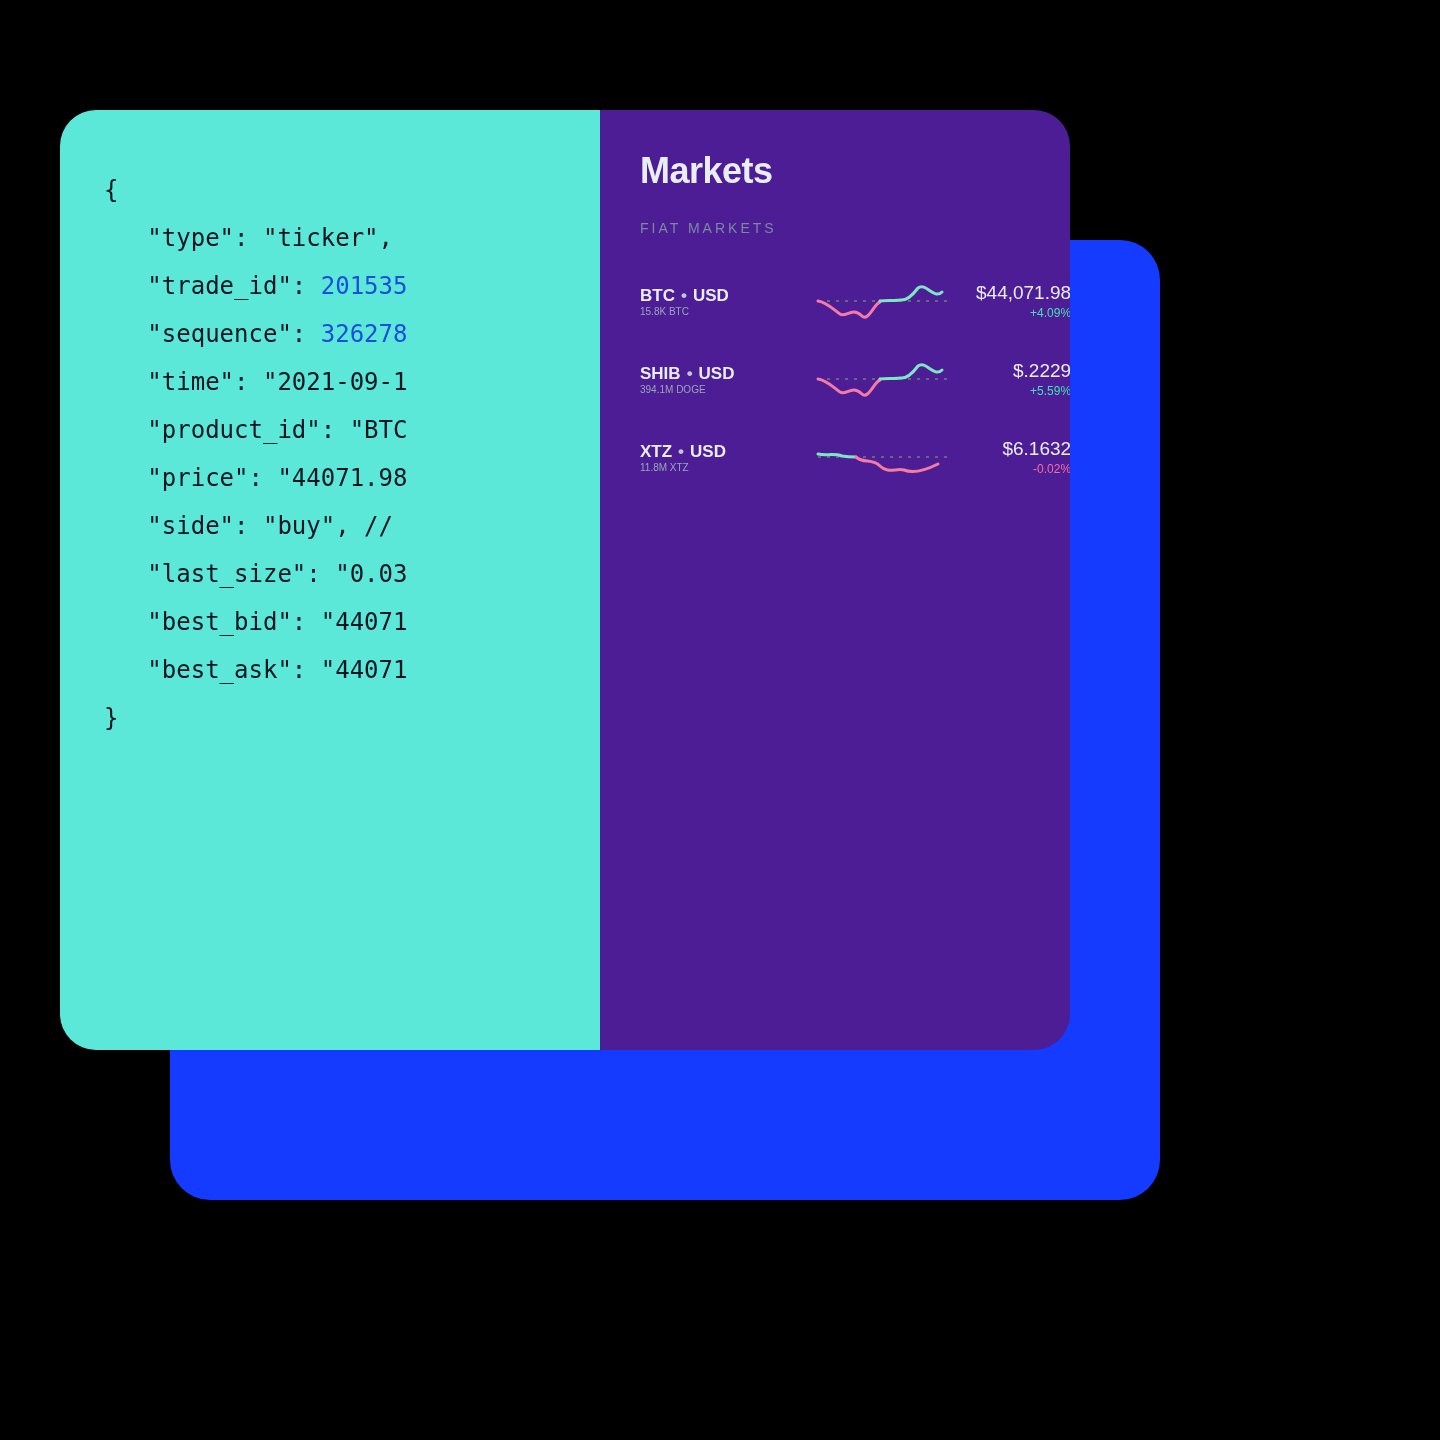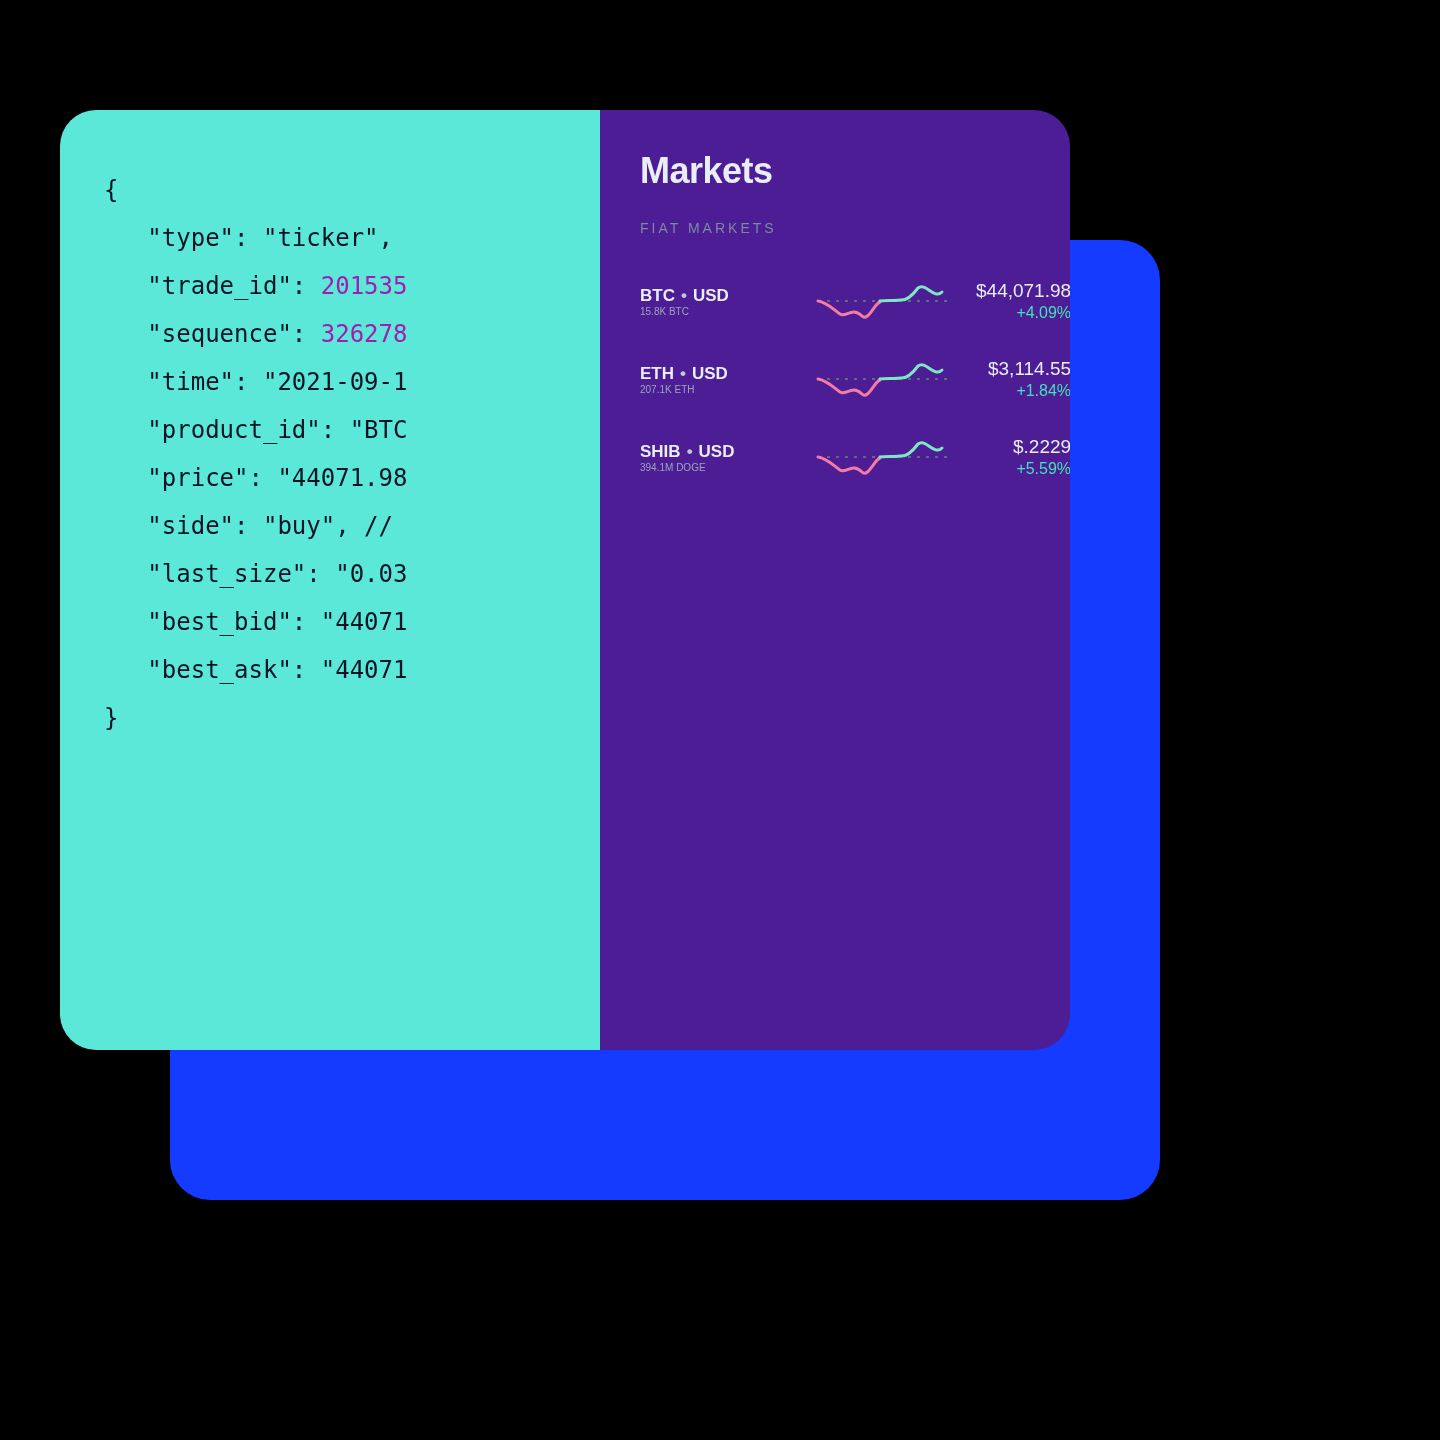--- a/index.html
+++ b/index.html
@@ -30,36 +30,36 @@
     border-radius:36px;overflow:hidden;
     display:flex;
   }
   .code{
     flex:0 0 540px;background:#5be8d8;
     padding:56px 44px;
     font-family:ui-monospace,SFMono-Regular,Menlo,Consolas,monospace;
     font-size:24px;line-height:48px;color:#0a1523;
     white-space:pre;overflow:hidden;
   }
-  .code .num{color:#a21caf}
+  .code .num{color:#1d4ed8}
   .markets{
     flex:1 1 auto;background:#4c1d95;color:#e9eef5;
     padding:40px 40px 30px;
   }
   .mkt-title{font-size:36px;font-weight:600;letter-spacing:-.5px;margin-bottom:28px}
   .section-label{font-size:14px;letter-spacing:3px;color:#7b8aa0;margin-bottom:26px}
   .row{display:flex;align-items:center;gap:28px;padding:16px 0}
   .pair{flex:0 0 150px;min-width:0}
   .pair-name{font-size:17px;font-weight:600;color:#e9eef5;white-space:nowrap}
   .pair-name .dot{margin:0 6px;color:#bfc7d4}
   .pair-vol{font-size:10px;color:#9aa7b8;white-space:nowrap;overflow:hidden;text-overflow:ellipsis}
   .spark{flex:0 0 130px;height:46px}
   .vals{flex:1 1 auto;text-align:right;min-width:0}
   .price{font-size:19px;font-weight:400;white-space:nowrap}
-  .chg{font-size:16px;margin-top:2px}
+  .chg{font-size:12px;margin-top:2px}
   .pos{color:#45e0b6}
   .neg{color:#f76ea0}
   svg.sparkline{width:100%;height:100%;overflow:visible}
   .dash{stroke:#5f6a7d;stroke-width:2;stroke-dasharray:3 6;fill:none}
   .ln-green{stroke:#7de7c3;stroke-width:3;fill:none;stroke-linejoin:round;stroke-linecap:round}
   .ln-pink{stroke:#f47ba4;stroke-width:3;fill:none;stroke-linejoin:round;stroke-linecap:round}
 </style>
 </head>
 <body>
 
@@ -100,50 +100,50 @@
       <path class="ln-green" d="M62 23 C68 22,76 23,82 22 C88 23,94 18,100 10 C108 4,116 22,124 14"></path>
     </svg></div>
       <div class="vals">
         <div class="price">$44,071.98</div>
         <div class="chg pos">+4.09%</div>
       </div>
           </div>
           <div class="row">
       <div class="pair">
         <div class="pair-name">
-          <span>ETH</span><span class="dot">•</span><span>USD</span>
-        </div>
-        <div class="pair-vol">207.1K ETH</div>
-      </div>
-      <div class="spark">
-    <svg class="sparkline" viewBox="0 0 130 46">
-      <path class="dash" d="M0 23 H130"></path>
-      <path class="ln-pink" d="M0 23 C8 24,14 30,22 36 C28 40,34 28,44 38 C50 44,56 26,62 24 L62 23"></path>
-      <path class="ln-green" d="M62 23 C68 22,76 23,82 22 C88 23,94 18,100 10 C108 4,116 22,124 14"></path>
-    </svg></div>
-      <div class="vals">
-        <div class="price">$3,114.55</div>
-        <div class="chg pos">+1.84%</div>
-      </div>
-          </div>
-          <div class="row">
-      <div class="pair">
-        <div class="pair-name">
           <span>SHIB</span><span class="dot">•</span><span>USD</span>
         </div>
         <div class="pair-vol">394.1M DOGE</div>
       </div>
       <div class="spark">
     <svg class="sparkline" viewBox="0 0 130 46">
       <path class="dash" d="M0 23 H130"></path>
       <path class="ln-pink" d="M0 23 C8 24,14 30,22 36 C28 40,34 28,44 38 C50 44,56 26,62 24 L62 23"></path>
       <path class="ln-green" d="M62 23 C68 22,76 23,82 22 C88 23,94 18,100 10 C108 4,116 22,124 14"></path>
     </svg></div>
       <div class="vals">
         <div class="price">$.2229</div>
         <div class="chg pos">+5.59%</div>
       </div>
           </div>
+          <div class="row">
+      <div class="pair">
+        <div class="pair-name">
+          <span>XTZ</span><span class="dot">•</span><span>USD</span>
+        </div>
+        <div class="pair-vol">11.8M XTZ</div>
+      </div>
+      <div class="spark">
+    <svg class="sparkline" viewBox="0 0 130 46">
+      <path class="dash" d="M0 23 H130"></path>
+      <path class="ln-green" d="M0 20 C8 22,16 19,24 22 C30 23,34 23,38 23"></path>
+      <path class="ln-pink" d="M38 23 C46 30,54 24,62 32 C70 40,78 34,86 36 C96 40,108 36,120 30"></path>
+    </svg></div>
+      <div class="vals">
+        <div class="price">$6.1632</div>
+        <div class="chg neg">-0.02%</div>
+      </div>
+          </div>
         </div>
     </div>
 
   </div>
 </div>
 
 </body></html>

